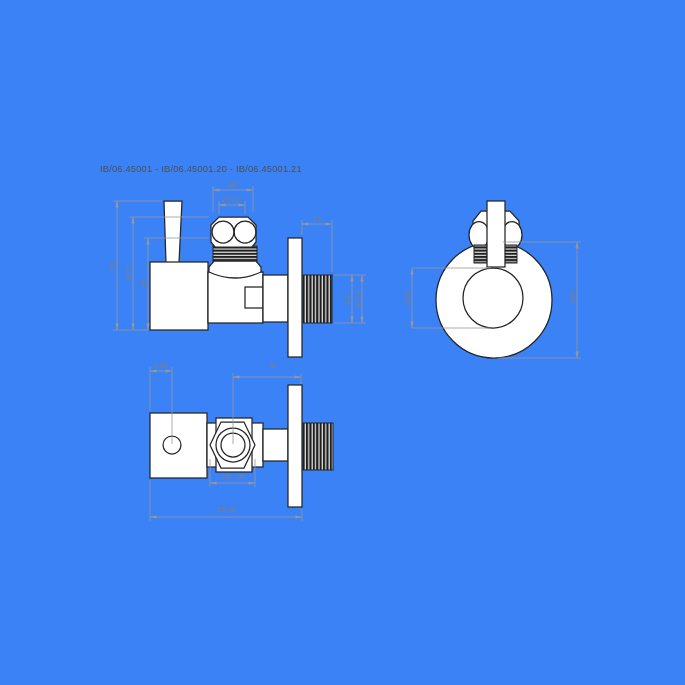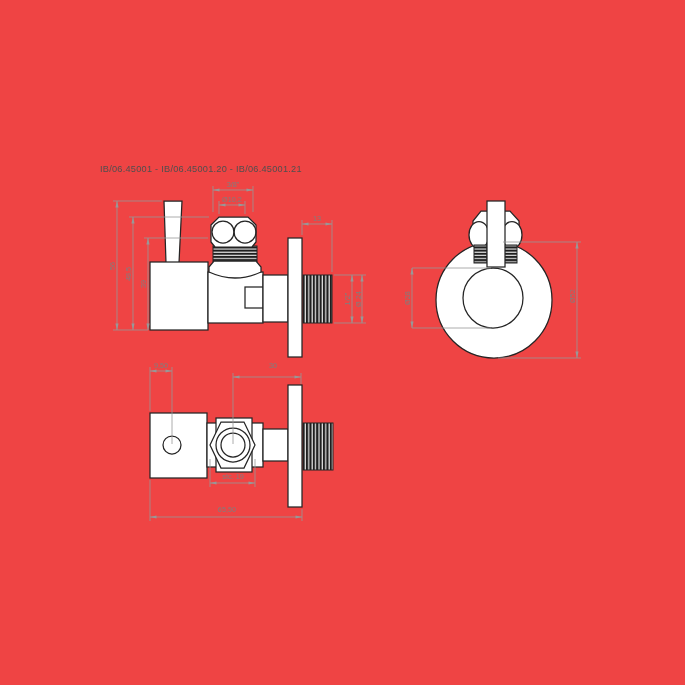--- a/index.html
+++ b/index.html
@@ -1,16 +1,16 @@
 <!DOCTYPE html>
 <html><head>
 <meta charset="utf-8">
 <style>
   html,body{margin:0;padding:0;background:#ffffff;}
-  .stage{position:relative;width:685px;height:685px;background:#ef4444;overflow:hidden;font-family:"Liberation Sans",sans-serif;}
+  .stage{position:relative;width:685px;height:685px;background:#3b82f6;overflow:hidden;font-family:"Liberation Sans",sans-serif;}
   svg{position:absolute;left:0;top:0;}
   .obj{stroke:#252525;stroke-width:1.25;fill:#ffffff;stroke-linejoin:miter;}
   .objn{stroke:#252525;stroke-width:1.25;fill:none;}
   .thr{stroke:#252525;stroke-width:1;}
   .dim{stroke:#989898;stroke-width:0.8;fill:none;}
   .dtxt{font-family:"Liberation Sans",sans-serif;font-size:7.3px;fill:#7f7f7f;}
   .ttl{font-family:"Liberation Sans",sans-serif;font-size:9.2px;fill:#4f4f4f;letter-spacing:0.25px;}
 </style>
 </head>
 <body>

